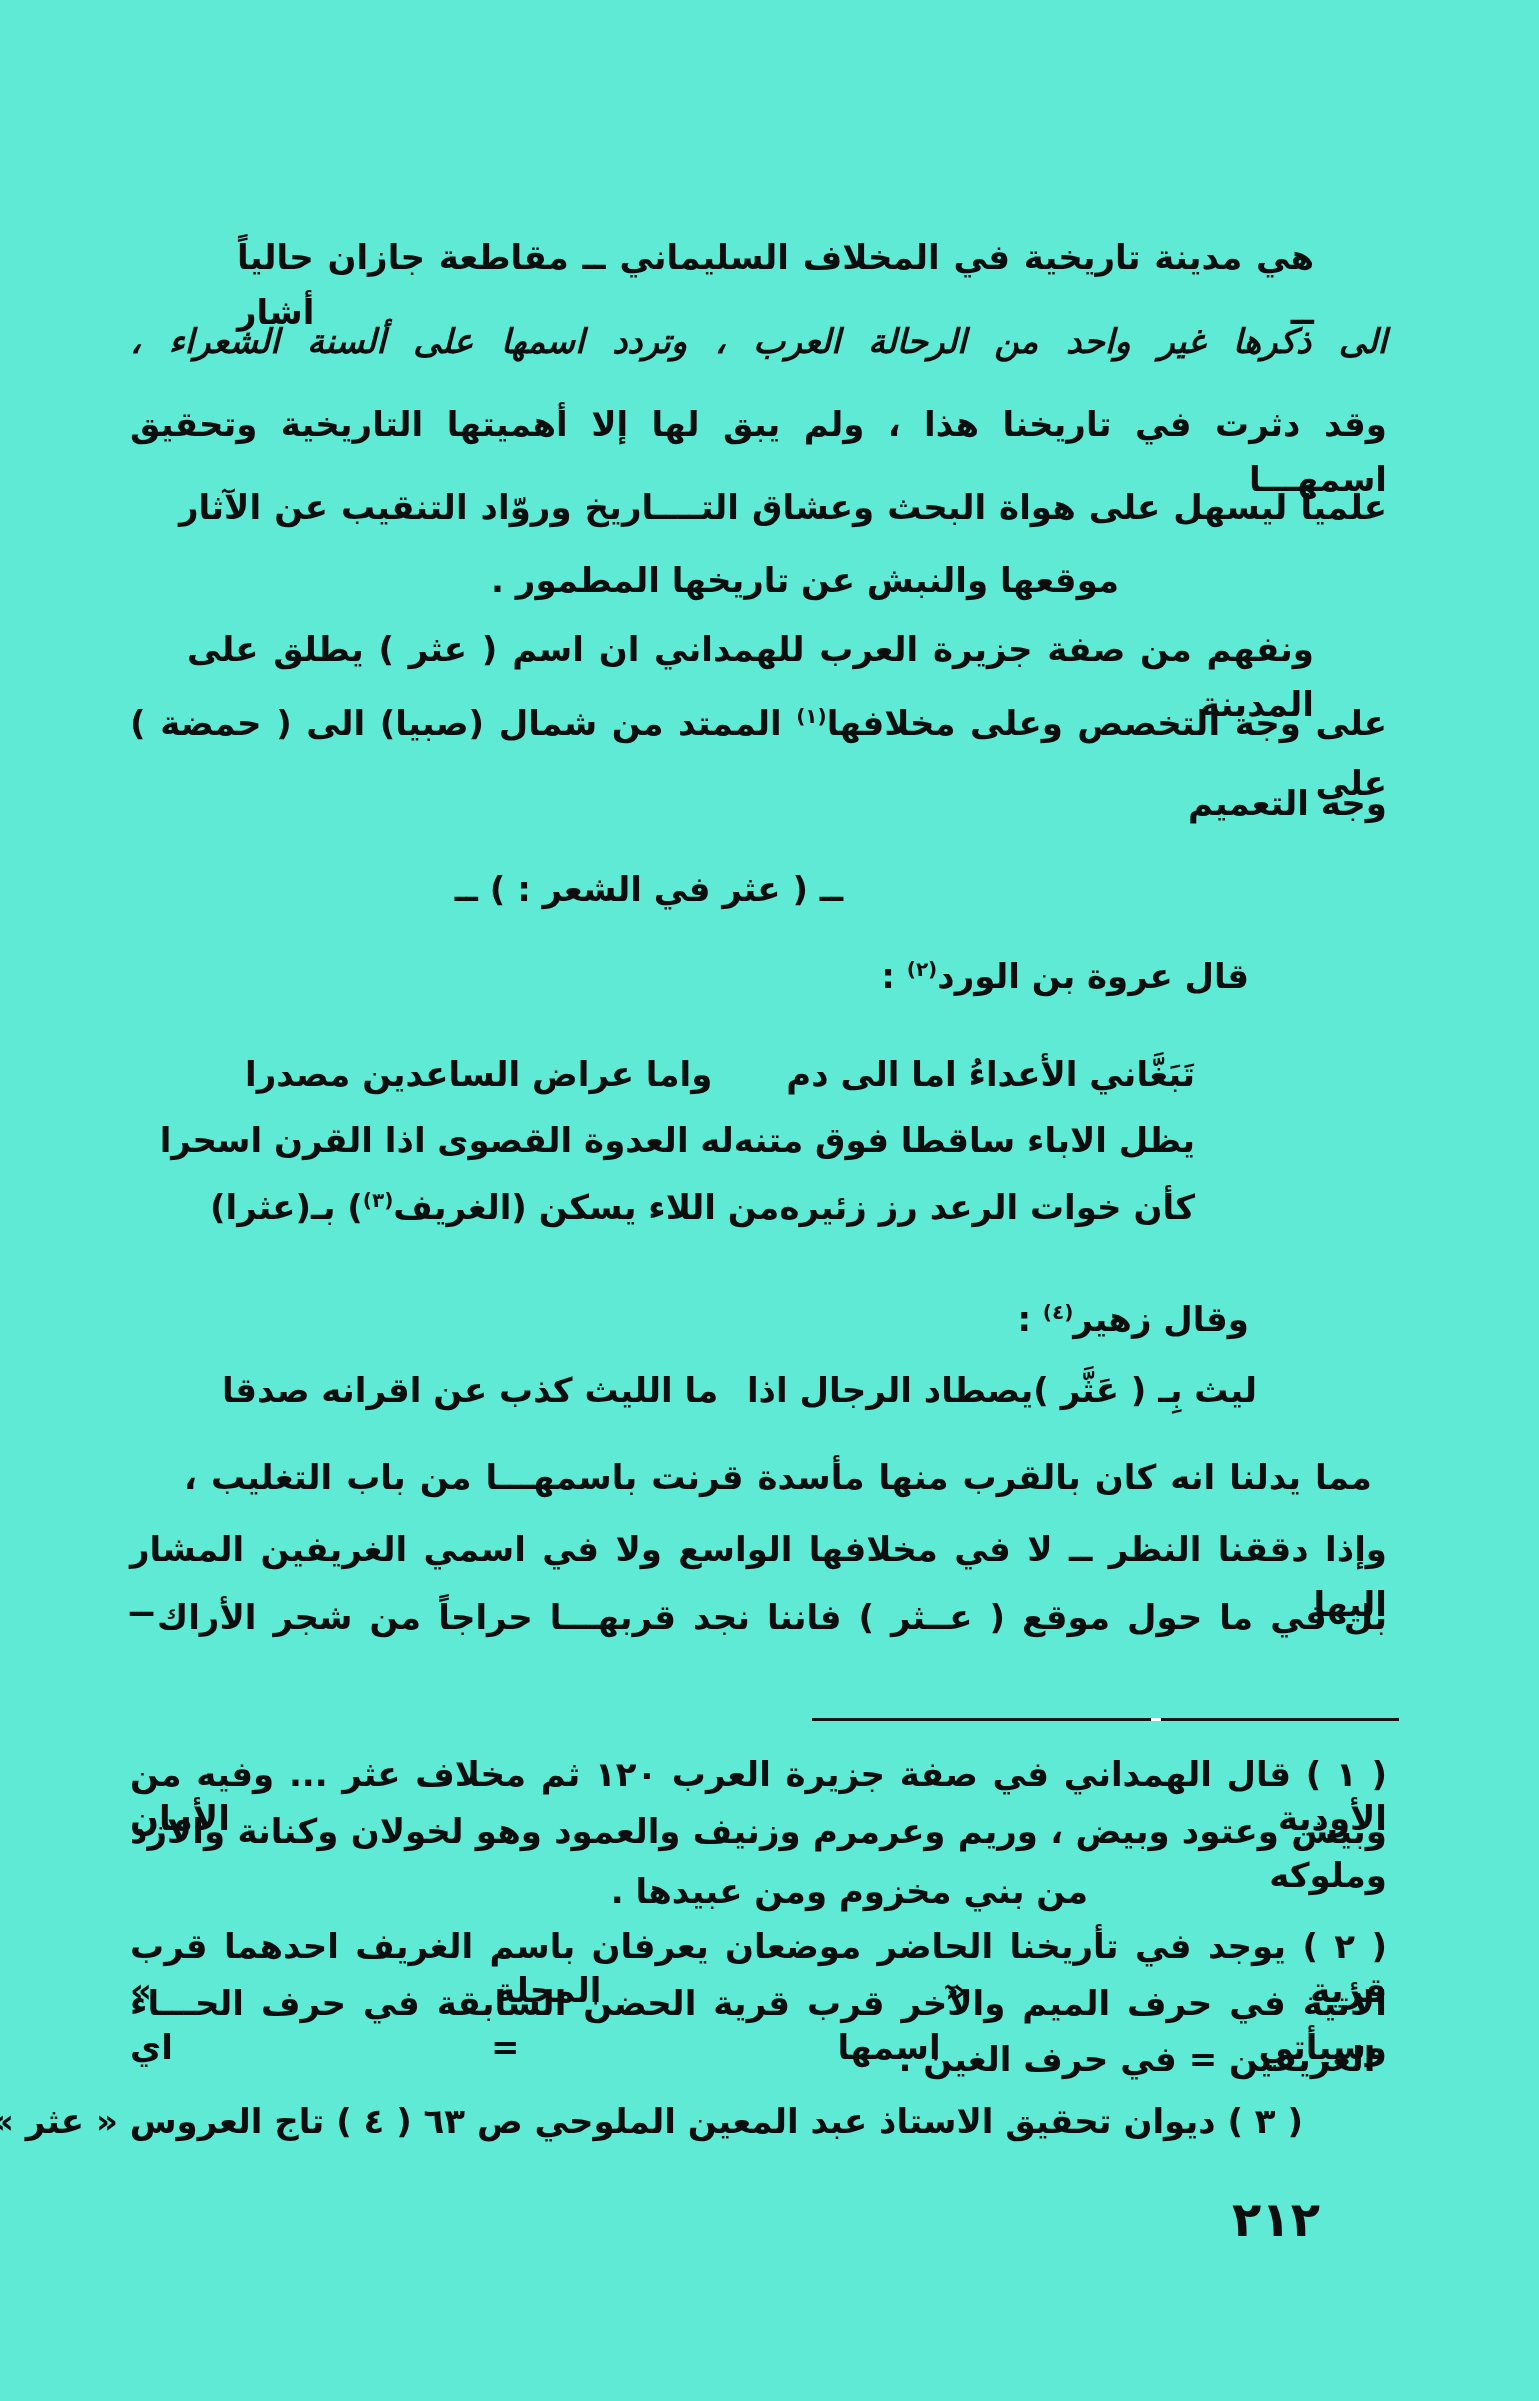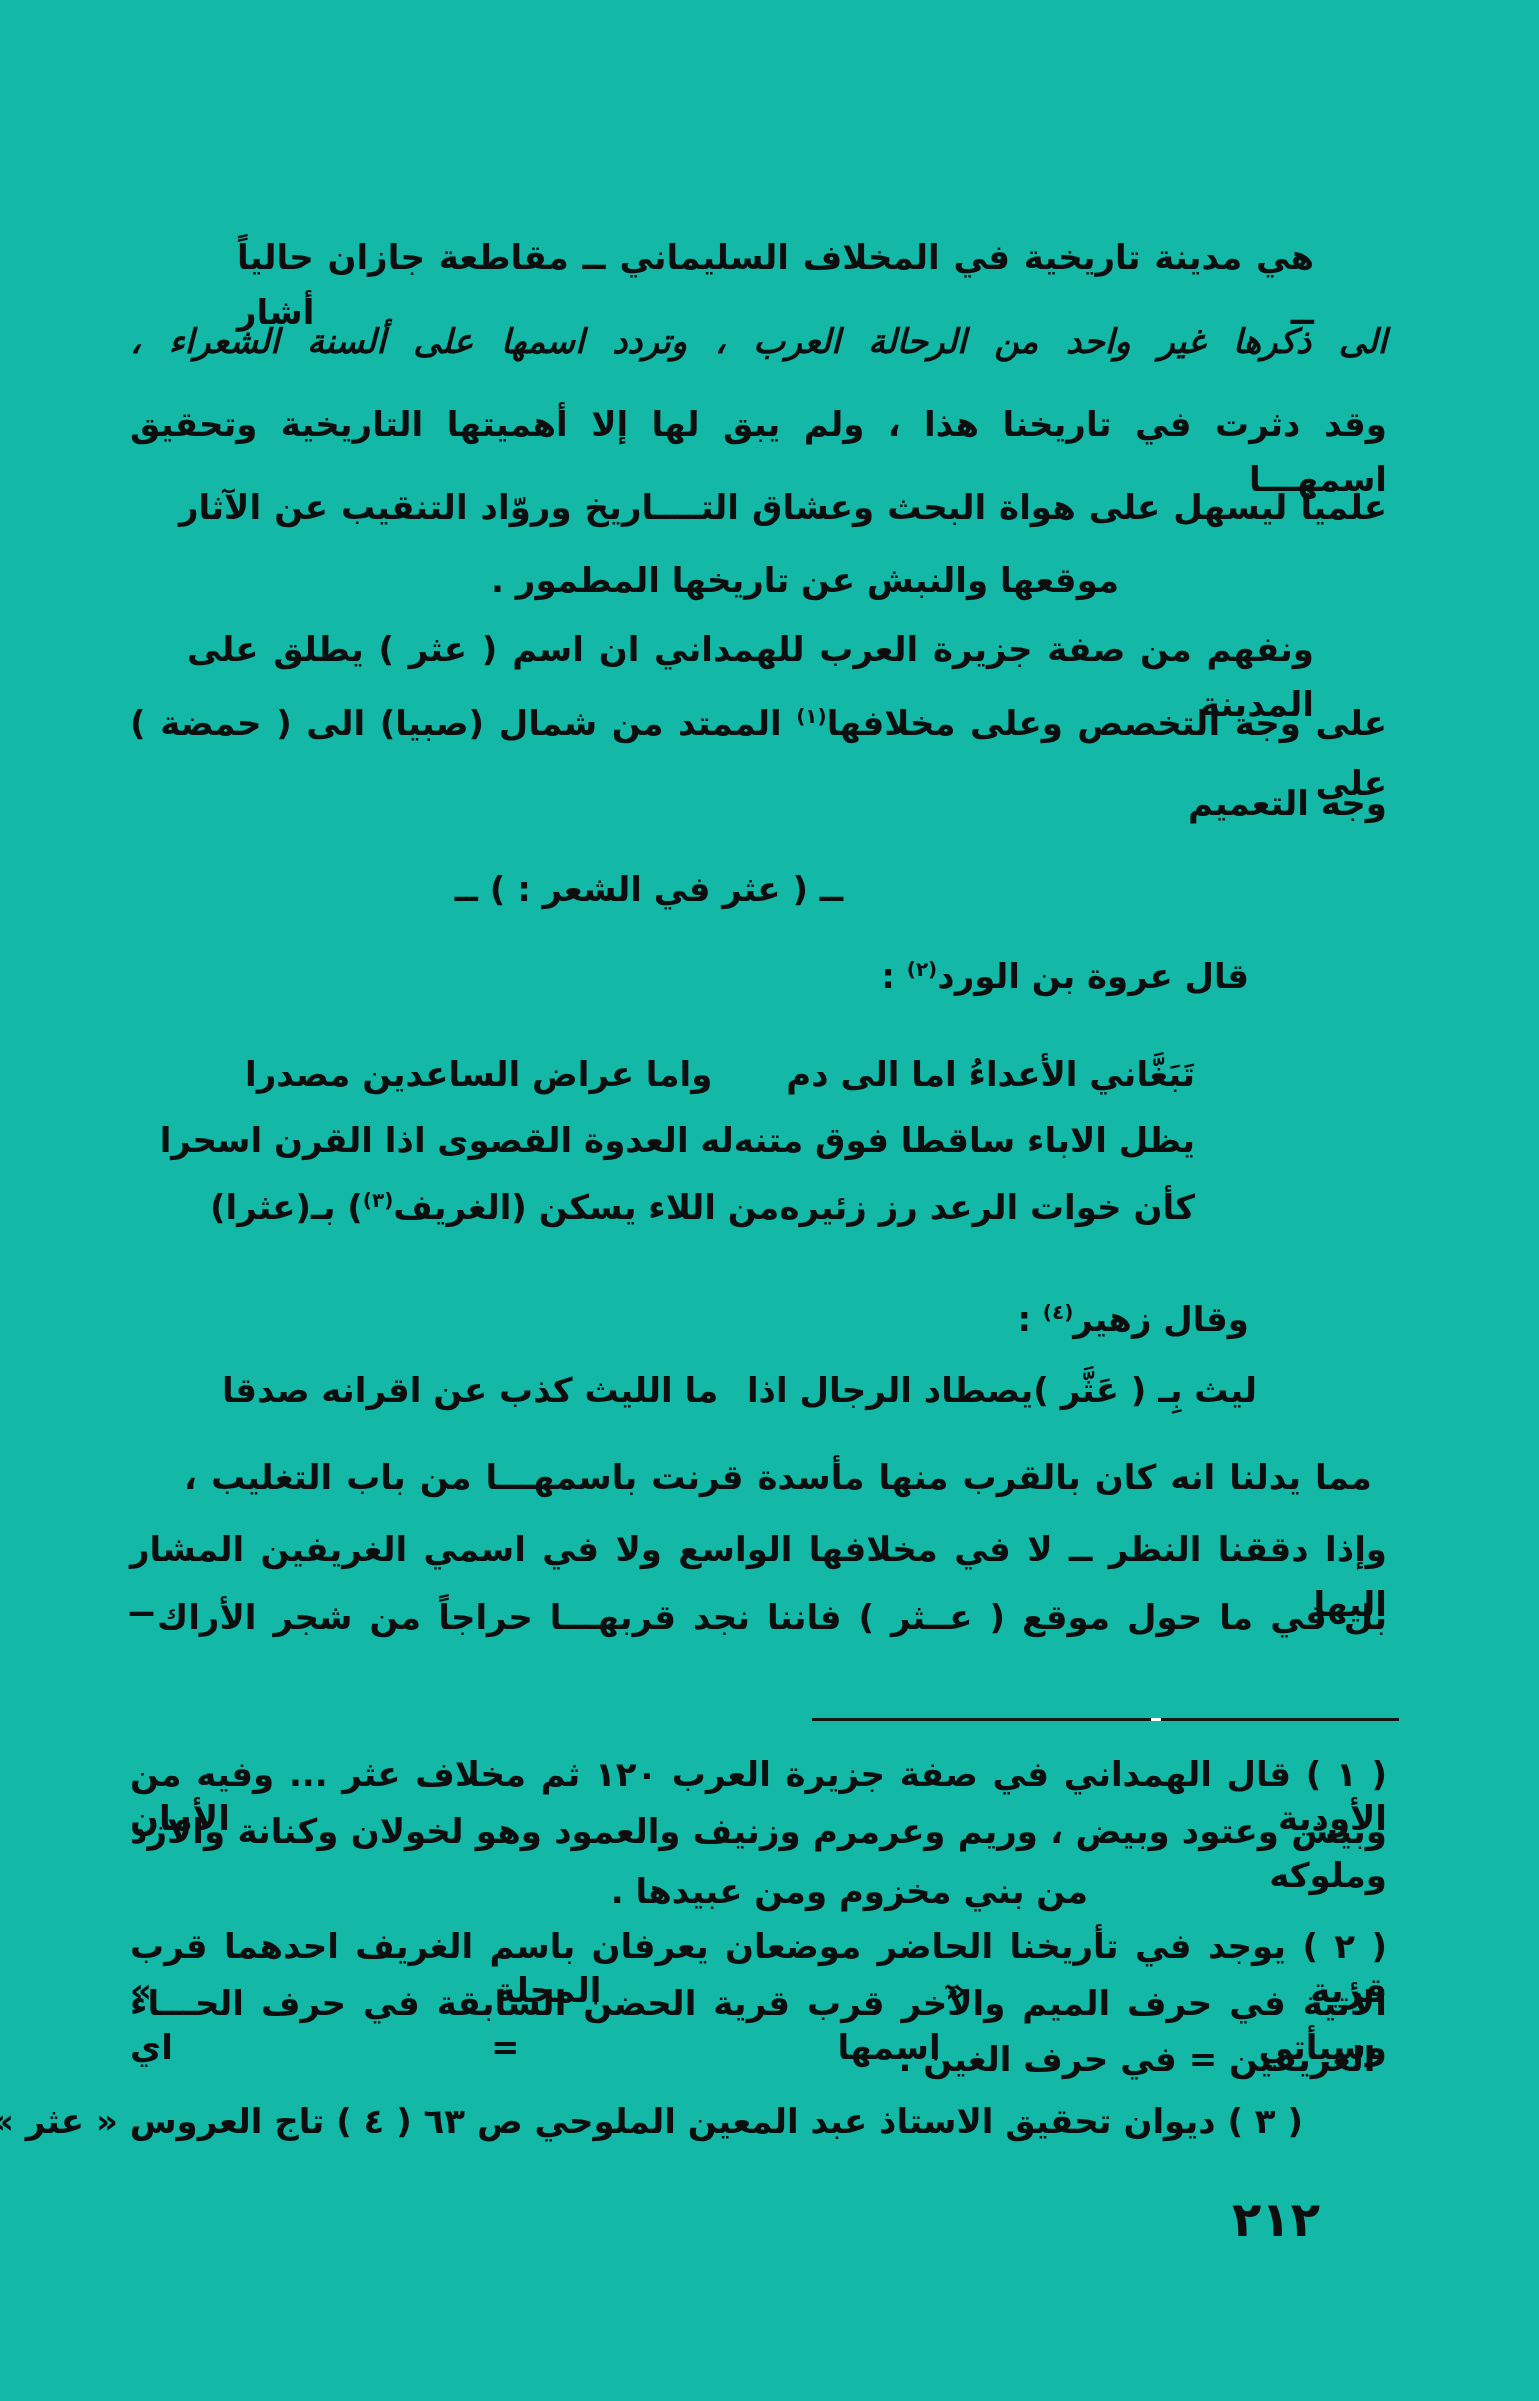--- a/index.html
+++ b/index.html
@@ -1,20 +1,20 @@
 <!DOCTYPE html>
 <html lang="ar" style="font-size:12.3px"><head>
 <meta charset="utf-8">
 <style>
   html,body{margin:0;padding:0;background:#e8e8e8;}
   .page{
     position:relative;
     width:1539px;height:2401px;
     margin:0 auto;
-    background:#14b8a6;
+    background:#5eead4;
     overflow:hidden;
     font-family:"DejaVu Sans", sans-serif;
     color:#0e0e0e;
   }
   .content{position:absolute;left:130px;top:0;width:1257px;height:100%;}
   .line{
     position:absolute;
     direction:rtl;
     font-weight:bold;
     font-size:34px;

